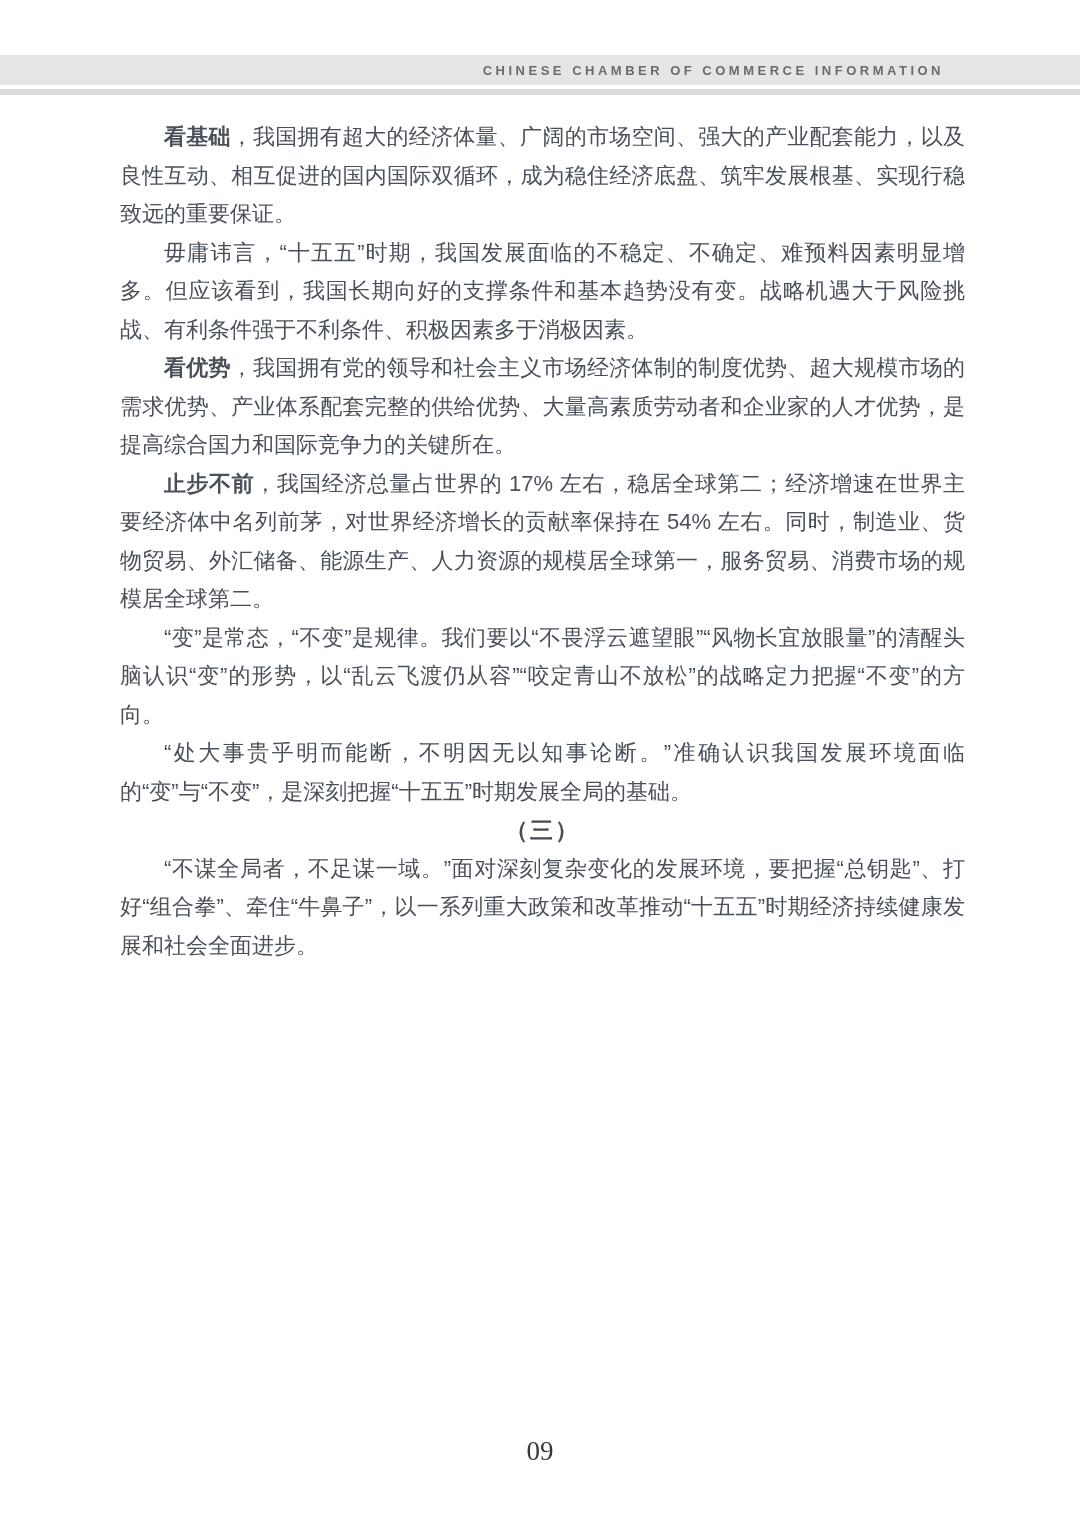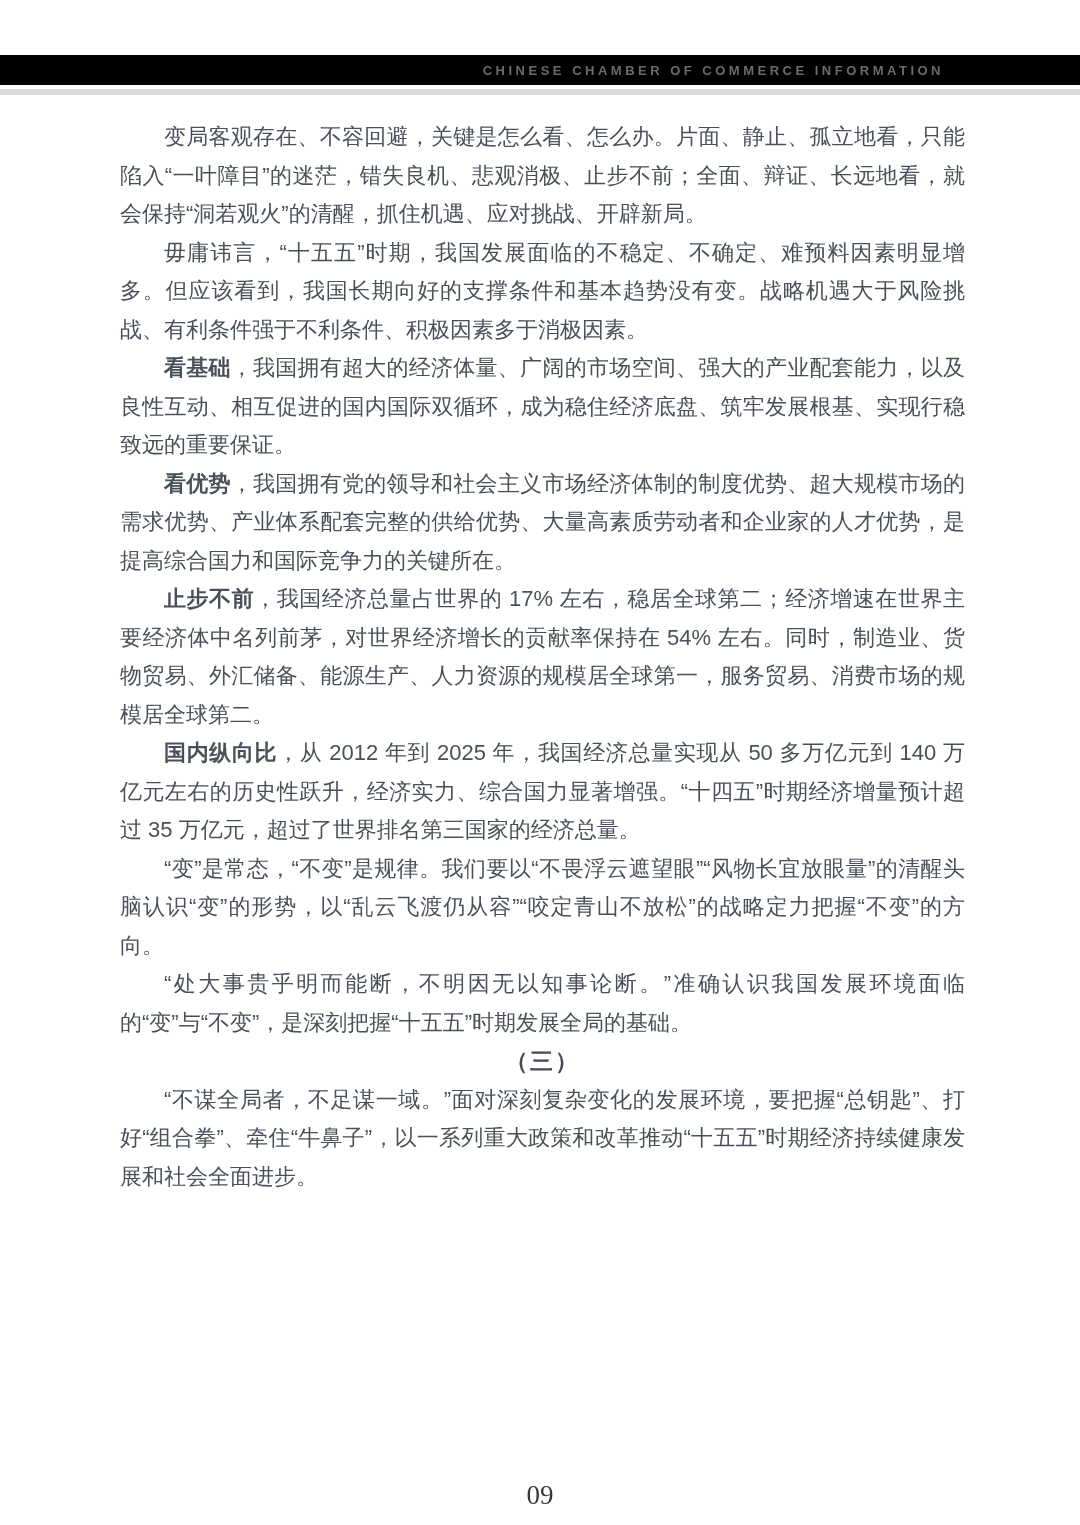--- a/index.html
+++ b/index.html
@@ -9,21 +9,21 @@
     background: #ffffff;
     font-family: "Liberation Sans", sans-serif;
     overflow: hidden;
   }
   .banner {
     position: absolute;
     top: 55px;
     left: 0;
     width: 1080px;
     height: 30px;
-    background: #000000;
+    background: #e5e5e5;
     display: flex;
     align-items: center;
     justify-content: flex-end;
     padding-right: 136px;
   }
   .banner-title {
     font-size: 13px;
     font-weight: bold;
     letter-spacing: 3.5px;
     color: #696b6e;
@@ -54,43 +54,41 @@
   .section-heading {
     text-align: center;
     font-weight: bold;
     font-size: 23px;
     line-height: 38.5px;
     letter-spacing: 2px;
     color: #454b55;
   }
   .page-number {
     position: absolute;
-    top: 1480px;
+    top: 1436px;
     left: 0;
     width: 1080px;
     text-align: center;
     font-family: "Liberation Serif", serif;
     font-size: 27px;
     color: #35383c;
   }
 </style>
 </head>
 <body>
 
 <div class="banner">
   <span class="banner-title">CHINESE CHAMBER OF COMMERCE INFORMATION</span>
 </div>
 <div class="divider-rule"></div>
 
 <div class="article">
-  <p><span>变局客观存在、不容回避，关键是怎么看、怎么办。片面、静止、孤立地看，只能陷入“一叶障目”的迷茫，错失良机、悲观消极、止步不前；全面、辩证、长远地看，就会保持“洞若观火”的清醒，抓住机遇、应对挑战、开辟新局。</span></p>
+  <p><span class="lead">看基础</span><span>，我国拥有超大的经济体量、广阔的市场空间、强大的产业配套能力，以及良性互动、相互促进的国内国际双循环，成为稳住经济底盘、筑牢发展根基、实现行稳致远的重要保证。</span></p>
   <p><span>毋庸讳言，“十五五”时期，我国发展面临的不稳定、不确定、难预料因素明显增多。但应该看到，我国长期向好的支撑条件和基本趋势没有变。战略机遇大于风险挑战、有利条件强于不利条件、积极因素多于消极因素。</span></p>
-  <p><span class="lead">看基础</span><span>，我国拥有超大的经济体量、广阔的市场空间、强大的产业配套能力，以及良性互动、相互促进的国内国际双循环，成为稳住经济底盘、筑牢发展根基、实现行稳致远的重要保证。</span></p>
   <p><span class="lead">看优势</span><span>，我国拥有党的领导和社会主义市场经济体制的制度优势、超大规模市场的需求优势、产业体系配套完整的供给优势、大量高素质劳动者和企业家的人才优势，是提高综合国力和国际竞争力的关键所在。</span></p>
   <p><span class="lead">止步不前</span><span>，我国经济总量占世界的 17% 左右，稳居全球第二；经济增速在世界主要经济体中名列前茅，对世界经济增长的贡献率保持在 54% 左右。同时，制造业、货物贸易、外汇储备、能源生产、人力资源的规模居全球第一，服务贸易、消费市场的规模居全球第二。</span></p>
-  <p><span class="lead">国内纵向比</span><span>，从 2012 年到 2025 年，我国经济总量实现从 50 多万亿元到 140 万亿元左右的历史性跃升，经济实力、综合国力显著增强。“十四五”时期经济增量预计超过 35 万亿元，超过了世界排名第三国家的经济总量。</span></p>
   <p><span>“变”是常态，“不变”是规律。我们要以“不畏浮云遮望眼”“风物长宜放眼量”的清醒头脑认识“变”的形势，以“乱云飞渡仍从容”“咬定青山不放松”的战略定力把握“不变”的方向。</span></p>
   <p><span>“处大事贵乎明而能断，不明因无以知事论断。”准确认识我国发展环境面临的“变”与“不变”，是深刻把握“十五五”时期发展全局的基础。</span></p>
   <div class="section-heading">（三）</div>
   <p><span>“不谋全局者，不足谋一域。”面对深刻复杂变化的发展环境，要把握“总钥匙”、打好“组合拳”、牵住“牛鼻子”，以一系列重大政策和改革推动“十五五”时期经济持续健康发展和社会全面进步。</span></p>
 </div>
 
 <div class="page-number">09</div>
 
 </body></html>

